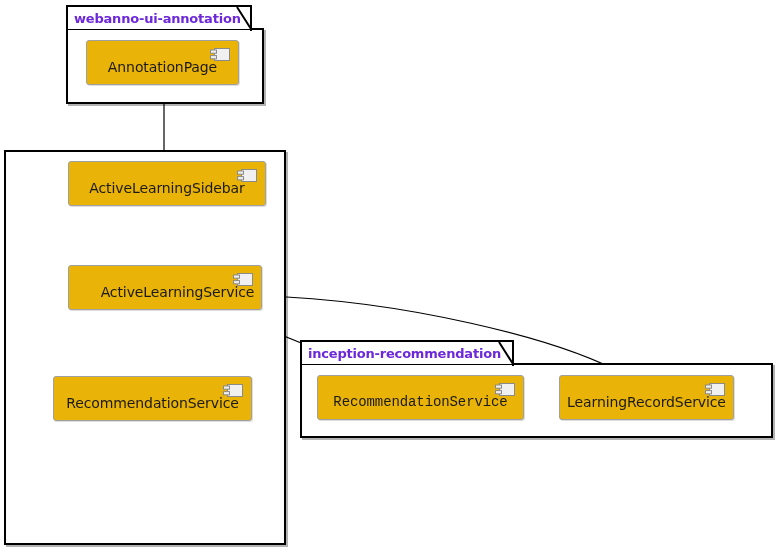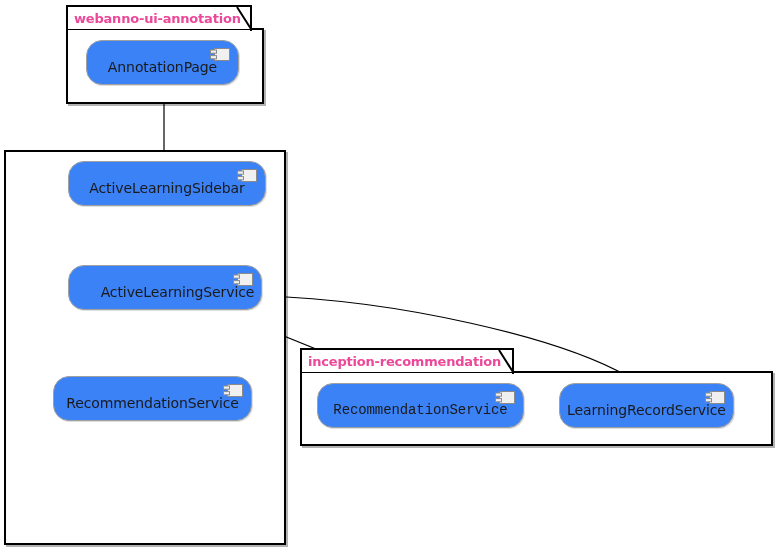--- a/index.html
+++ b/index.html
@@ -44,21 +44,21 @@
     display: flex;
     align-items: center;
     padding-left: 6px;
     padding-right: 14px;
     white-space: nowrap;
     z-index: 3;
   }
   .pkg-tab-label {
     font-size: 13px;
     font-weight: bold;
-    color: #ec4899;
+    color: #6d28d9;
     letter-spacing: -0.2px;
     line-height: 13px;
   }
   .pkg-tab-fold {
     position: absolute;
     right: -1px;
     top: 0;
     width: 14px;
     height: 24px;
     overflow: visible;
@@ -68,23 +68,23 @@
     left: 0;
     box-sizing: border-box;
     border: 2px solid #000000;
     background: #ffffff;
     box-shadow: 2px 2px 0 rgba(0,0,0,0.30);
     z-index: 2;
   }
   .component {
     position: absolute;
     box-sizing: border-box;
-    background: #3b82f6;
+    background: #eab308;
     border: 1px solid #a0a0a0;
-    border-radius: 16px;
+    border-radius: 3px;
     box-shadow: 1px 1px 0 rgba(0,0,0,0.13);
     display: flex;
     align-items: center;
     justify-content: center;
     z-index: 6;
     text-align: center;
   }
   .component-label {
     font-size: 14px;
     color: #1a1a1a;
@@ -160,21 +160,21 @@
     <div class="component" style="left:49px; top:249px; width:199px; height:45px;">
       <svg class="component-icon" viewBox="0 0 20 13" width="20" height="13">
         <rect x="4.5" y="0.5" width="15" height="12" fill="#f0f0f0" stroke="#8a8a8a" stroke-width="1"></rect>
         <rect x="0.5" y="2" width="6" height="3.2" fill="#f0f0f0" stroke="#8a8a8a" stroke-width="1"></rect>
         <rect x="0.5" y="7.6" width="6" height="3.2" fill="#f0f0f0" stroke="#8a8a8a" stroke-width="1"></rect>
       </svg>
       <span class="component-label">RecommendationService</span>
     </div>
   </div>
 
-  <div class="package" style="left:300px; top:340px; width:473px; height:98px;margin-top:8px;">
+  <div class="package" style="left:300px; top:340px; width:473px; height:98px;">
     <div class="pkg-tab" style="width:214px;">
       <span class="pkg-tab-label">inception-recommendation</span>
       <svg class="pkg-tab-fold" viewBox="0 0 14 24" width="14" height="24">
         <path d="M 0 0 L 14 22 L 14 24" stroke="#000000" stroke-width="2" fill="#ffffff"></path>
       </svg>
     </div>
     <div class="pkg-body" style="top:23px; width:473px; height:75px;"></div>
     <div class="component" style="left:17px; top:35px; width:207px; height:45px;font-family:Liberation Mono, monospace;">
       <svg class="component-icon" viewBox="0 0 20 13" width="20" height="13">
         <rect x="4.5" y="0.5" width="15" height="12" fill="#f0f0f0" stroke="#8a8a8a" stroke-width="1"></rect>

